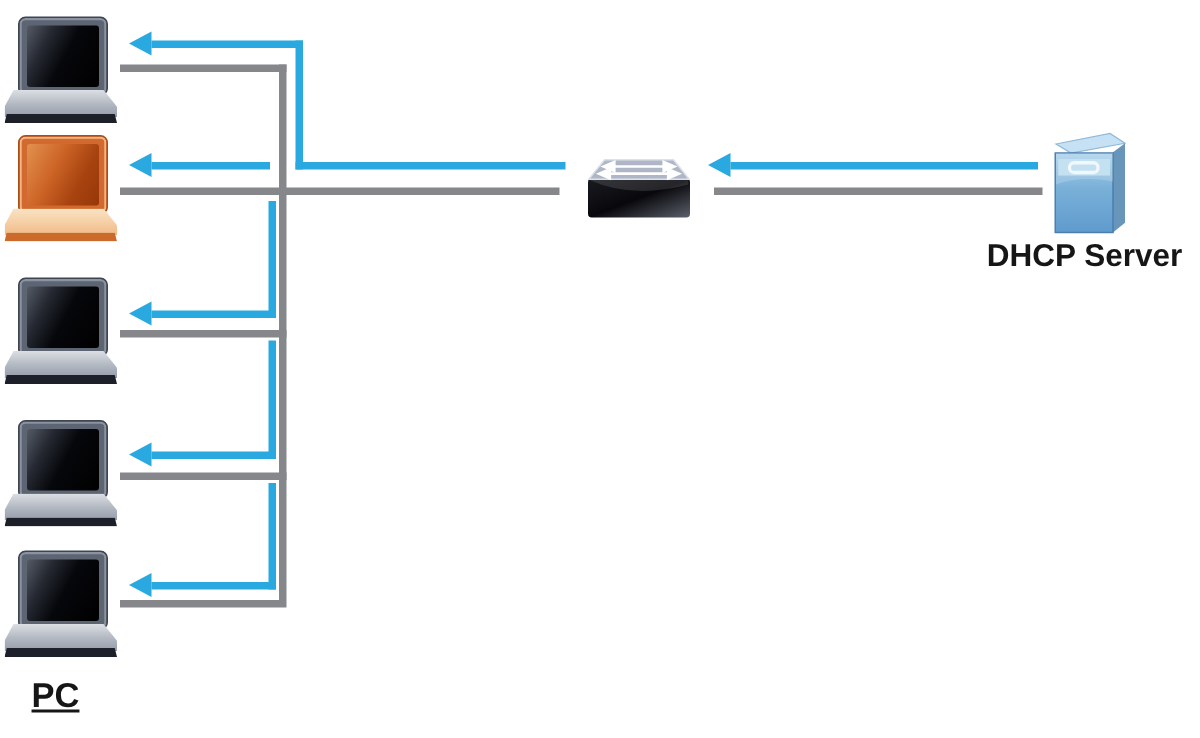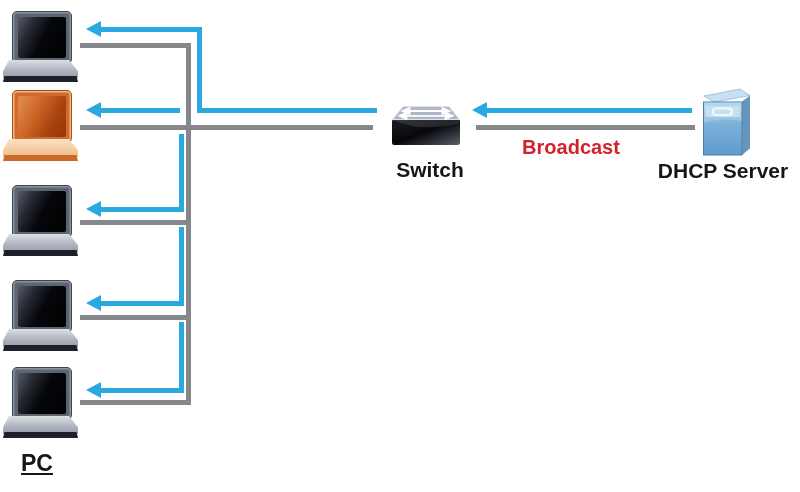--- a/index.html
+++ b/index.html
@@ -153,18 +153,16 @@
       </linearGradient>
     </defs>
     <polygon points="3,9 39,2 49,8.5 13,15" fill="#c6e1f3" stroke="#8fb9d9" stroke-width="0.8"></polygon>
     <polygon points="41,14.5 49,8.5 49,61.5 41,68" fill="#6896bb"></polygon>
     <rect x="2.5" y="15" width="38.5" height="53" fill="url(#srvFront)" stroke="#4a7fae" stroke-width="1"></rect>
     <rect x="4.5" y="19" width="34.5" height="11" fill="#b8dbf0"></rect>
     <rect x="12" y="21.5" width="19" height="6.5" rx="3" fill="none" stroke="#eef7fc" stroke-width="2.2"></rect>
     <path d="M3,15 L41,15 L41,34 Q20,30 3,36 Z" fill="#ffffff" opacity="0.18"></path>
   </svg>
 
-  <div class="lbl lbl-switch">Switch</div>
   <div class="lbl lbl-server">DHCP Server</div>
-  <div class="lbl lbl-broadcast">Broadcast</div>
   <div class="lbl lbl-pc">PC</div>
 
 </div>
 
 </body></html>

